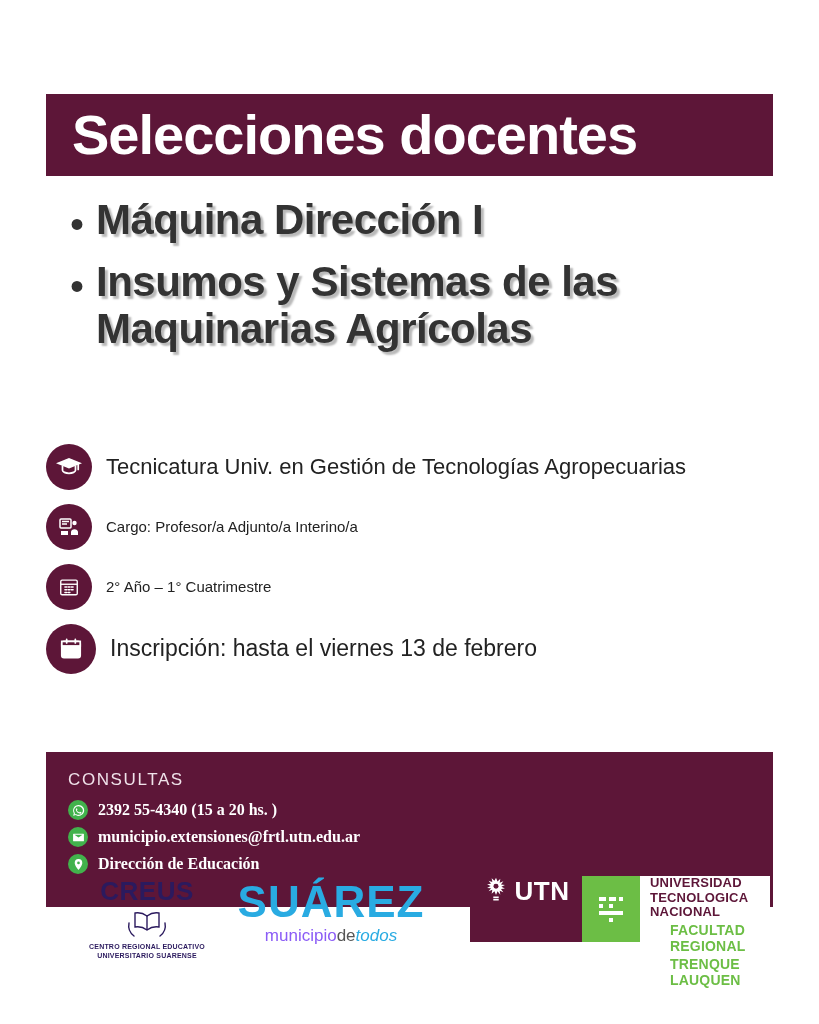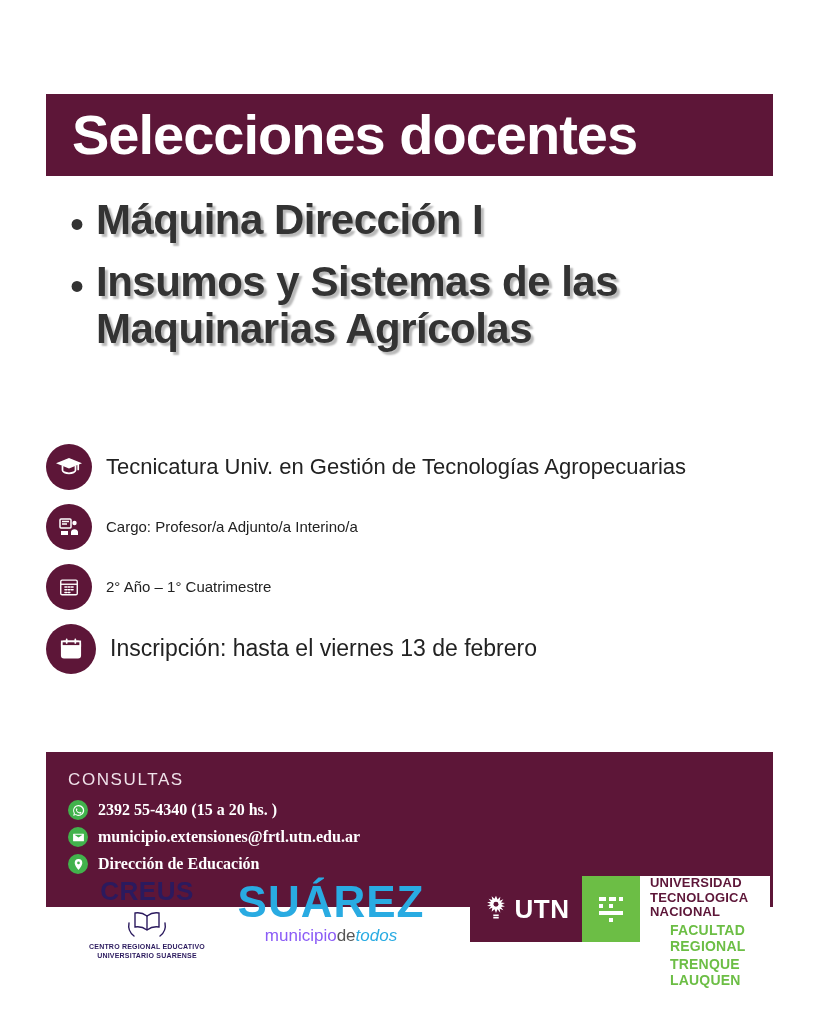--- a/index.html
+++ b/index.html
@@ -209,21 +209,20 @@
     top: 4px;
     width: 300px;
     height: 66px;
     display: flex;
     align-items: stretch;
   }
   .utn-left {
     width: 112px;
     background: #5d1638;
     display: flex;
-    align-items: center;
     justify-content: center;
     gap: 6px;
   }
   .utn-left .utn-word {
     color: #ffffff;
     font-size: 26px;
     font-weight: bold;
     letter-spacing: 0.5px;
   }
   .utn-mid {

